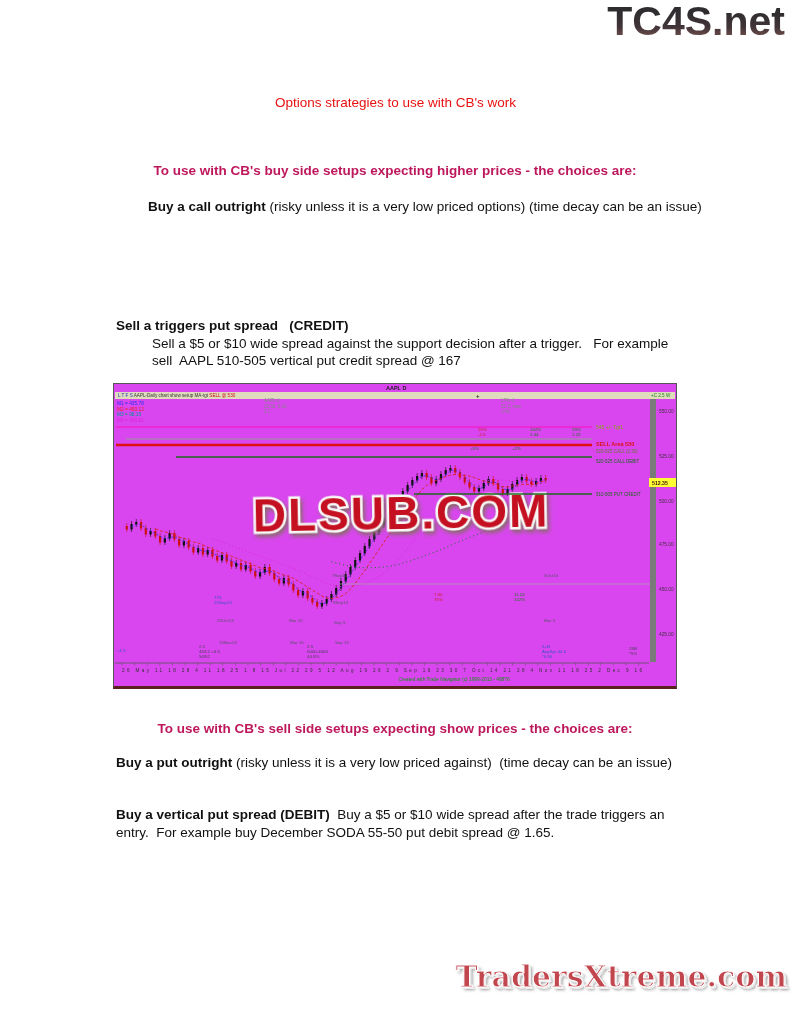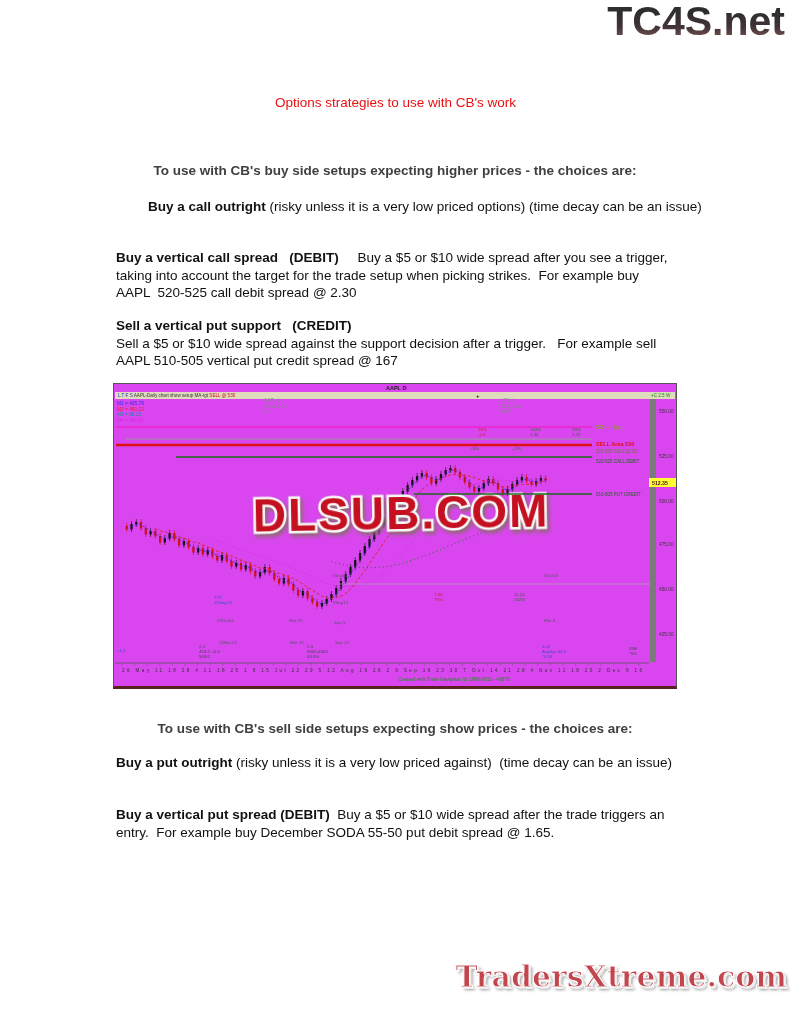--- a/index.html
+++ b/index.html
@@ -5,25 +5,25 @@
   html,body{margin:0;padding:0;background:#fff;}
   .page{position:relative;width:791px;height:1024px;background:#ffffff;overflow:hidden;
         font-family:"Liberation Sans",sans-serif;color:#111;border-radius:28px;}
   .tc4s{position:absolute;top:-2px;right:6px;font-family:"Liberation Sans",sans-serif;
         font-weight:bold;font-size:41px;letter-spacing:0px;
         background:linear-gradient(180deg,#2f2d2f 30%,#413438 62%,#95635b 100%);
         -webkit-background-clip:text;background-clip:text;color:transparent;}
   .red-title{position:absolute;top:95px;left:0;width:100%;text-align:center;
         font-weight:normal;font-size:13.5px;color:#e81111;}
   .center-header{position:absolute;left:40px;width:710px;text-align:center;
-        font-weight:bold;font-size:13.5px;color:#404040;}
+        font-weight:bold;font-size:13.5px;color:#be185d;}
   .para{position:absolute;left:116px;width:556px;font-size:13.5px;line-height:17.5px;
         color:#111;white-space:pre-wrap;}
   .para b{font-weight:bold;}
-  .para .blk{display:block;}
+  .para .blk{display:block;margin-left:36px;}
   .chart{position:absolute;left:113px;top:383px;width:562px;height:302px;
         border:1px solid #555;border-bottom:3px solid #5a2020;background:#d946ef;}
   .chart svg{position:absolute;left:0;top:0;}
   .chart svg text{font-family:"Liberation Sans",sans-serif;}
   .txlogo{position:absolute;top:959px;right:4px;font-family:"DejaVu Serif",serif;
         font-weight:bold;font-size:30px;color:#c2464e;-webkit-text-stroke:1px #ffffff;
         text-shadow:2px 2px 0 #ececec,3px 3px 3px #999;}
 </style>
 </head>
 <body>
@@ -31,23 +31,22 @@
 <div class="page">
 
   <div class="tc4s">TC4S.net</div>
 
   <div class="red-title">Options strategies to use with CB's work</div>
 
   <div class="center-header" style="top:163px;">To use with CB's buy side setups expecting higher prices -  the choices are:</div>
 
   <div class="para" style="top:198px;margin-left:32px;"><b>Buy a call outright</b><span> (risky unless it is a very low priced options) (time decay can be an issue)</span></div>
 
-  <div class="para" style="top:249px;"><b>Buy a vertical call spread   (DEBIT)</b><span>     Buy a $5 or $10 wide spread after you see a trigger, taking into account the target for the trade setup when picking strikes.  For example buy AAPL  520-525 call debit spread @ 2.30</span></div>
-
-  <div class="para" style="top:317px;"><b>Sell a vertical put support   (CREDIT)</b><span class="blk">Sell a $5 or $10 wide spread against the support decision after a trigger.   For example sell  AAPL 510-505 vertical put credit spread @ 167</span></div>
+
+  <div class="para" style="top:317px;"><b>Sell a triggers put spread   (CREDIT)</b><span class="blk">Sell a $5 or $10 wide spread against the support decision after a trigger.   For example sell  AAPL 510-505 vertical put credit spread @ 167</span></div>
 
   <div class="chart">
     <svg id="svg-base" width="562" height="302" viewBox="0 0 562 302">
         <g>
           <line x1="12.76" y1="139" x2="12.76" y2="148" stroke="#cc1111" stroke-width="0.6"></line>
           <rect x="11.66" y="142" width="2.2" height="3.5" fill="#cc1111"></rect>
           <line x1="17.52" y1="137" x2="17.52" y2="148" stroke="#111111" stroke-width="0.6"></line>
           <rect x="16.419999999999998" y="140" width="2.2" height="5.5" fill="#111111"></rect>
           <line x1="22.28" y1="135" x2="22.28" y2="143" stroke="#111111" stroke-width="0.6"></line>
           <rect x="21.18" y="138" width="2.2" height="2.5" fill="#111111"></rect>

